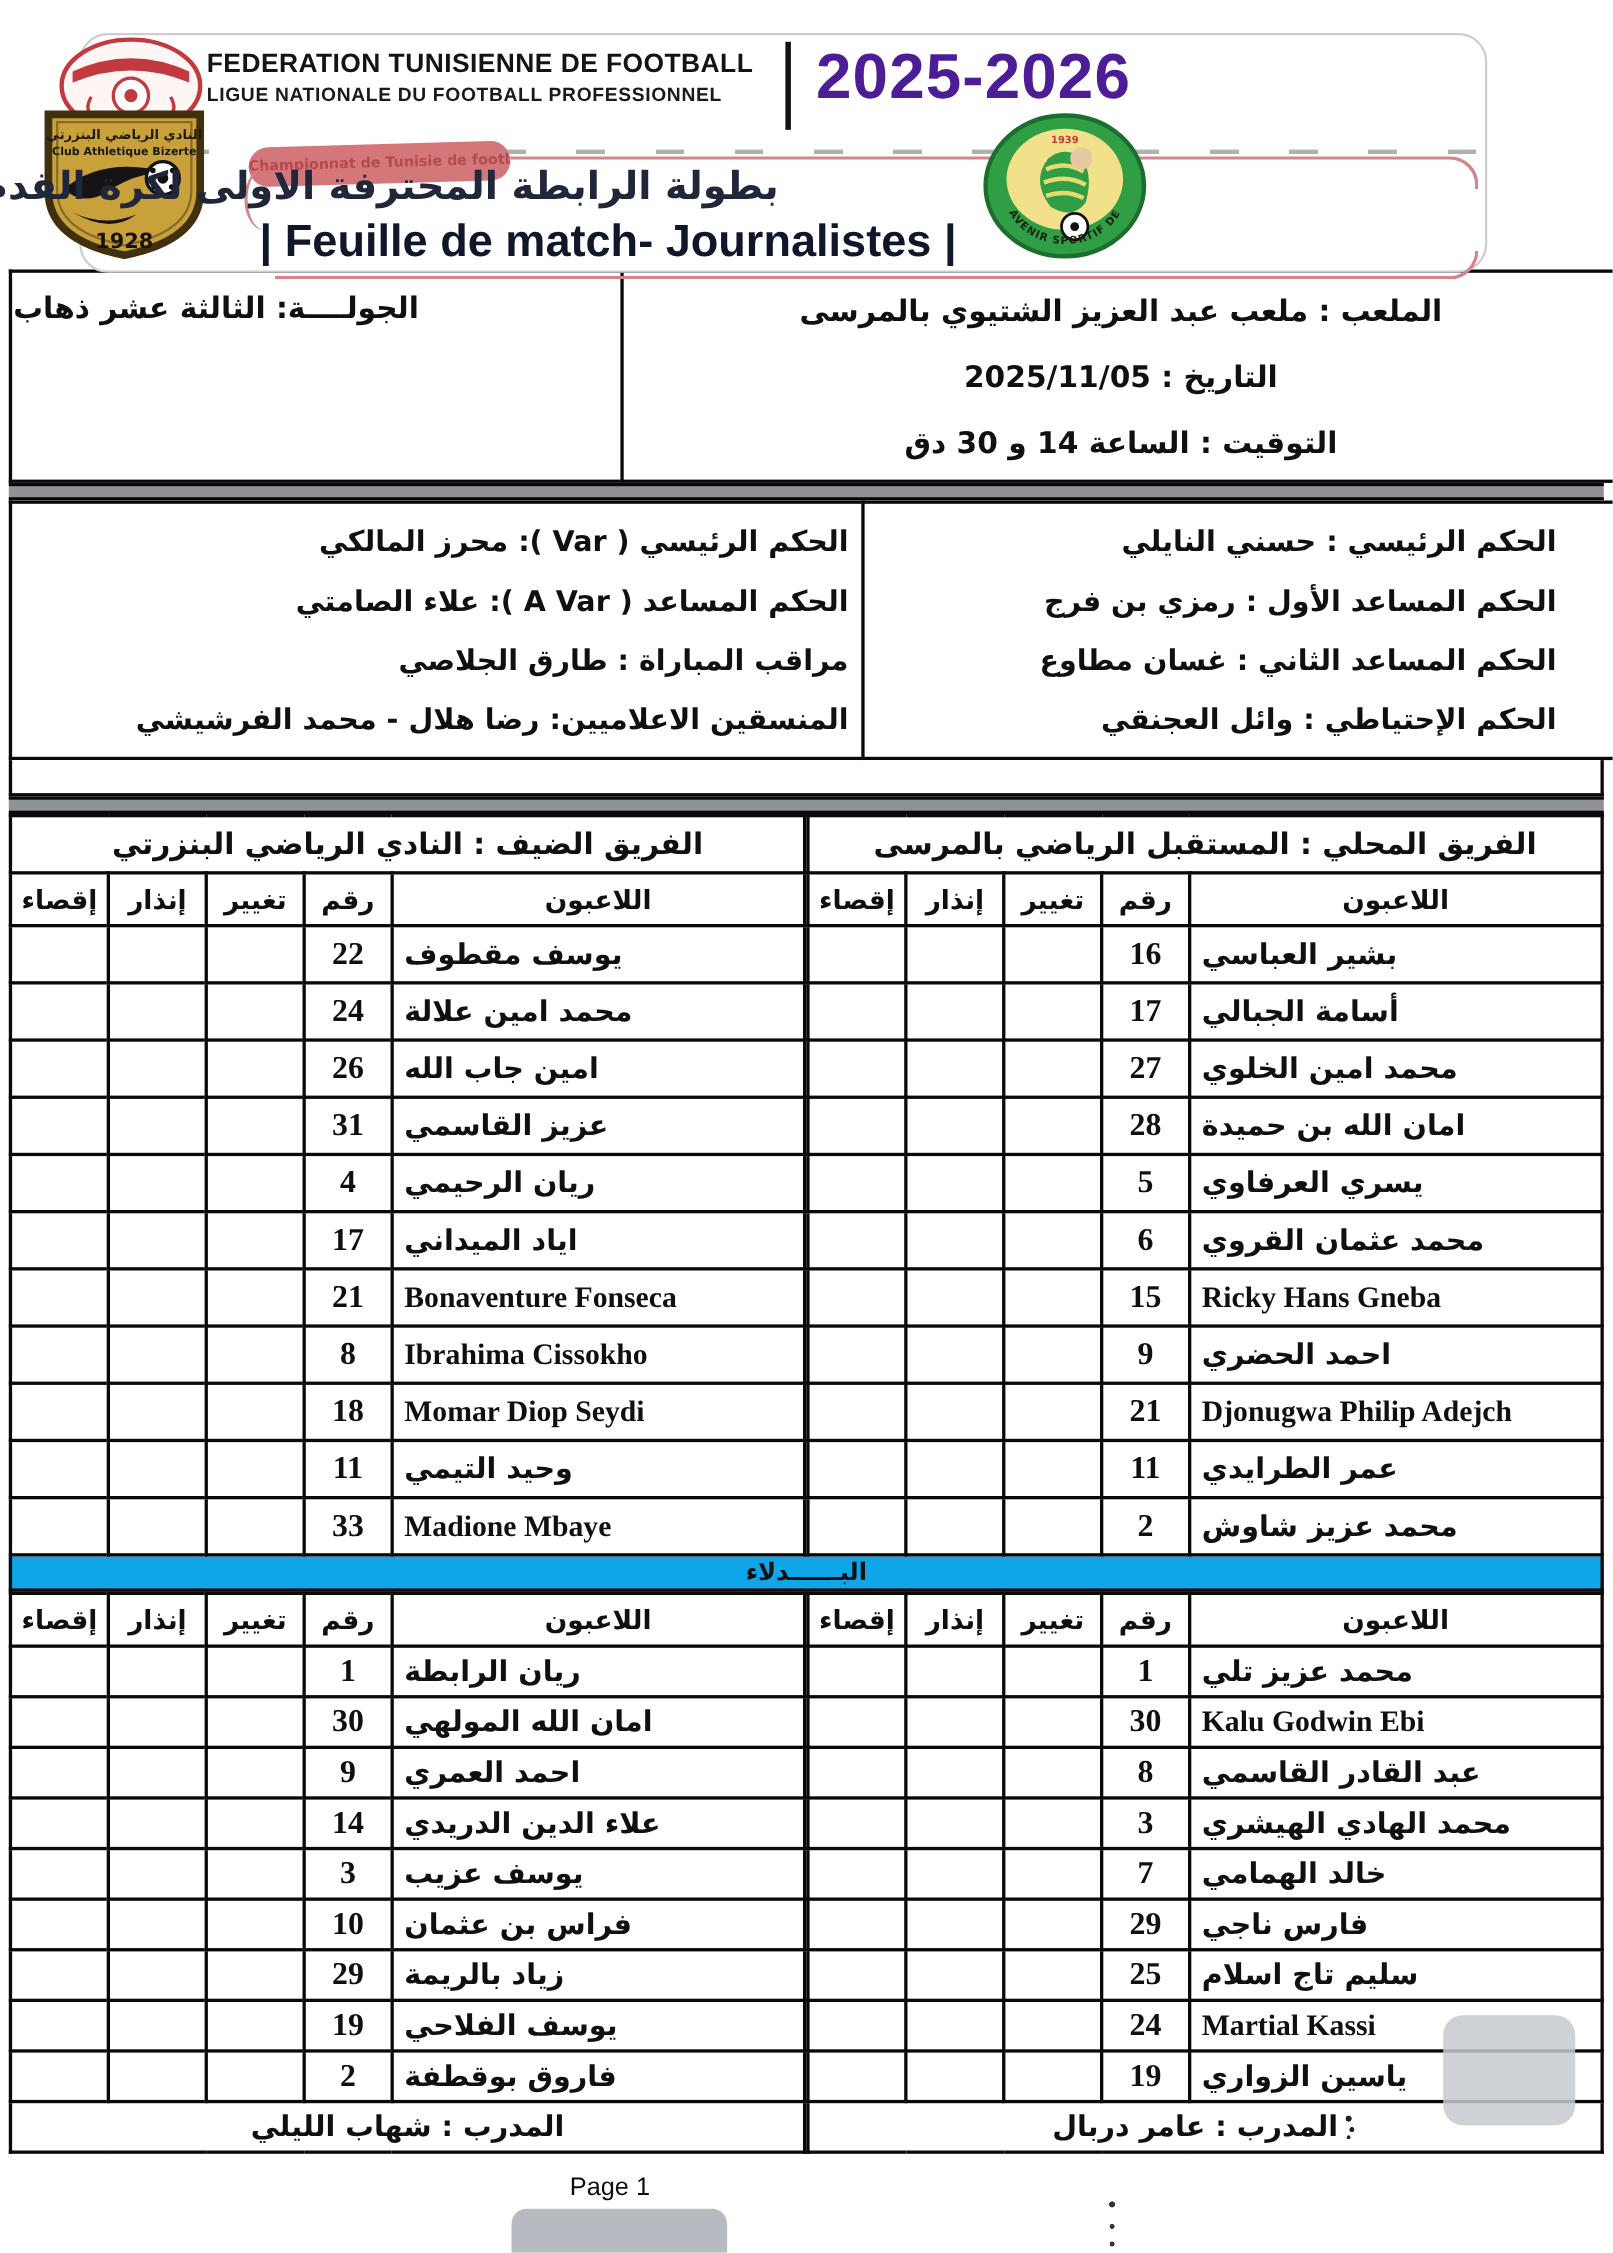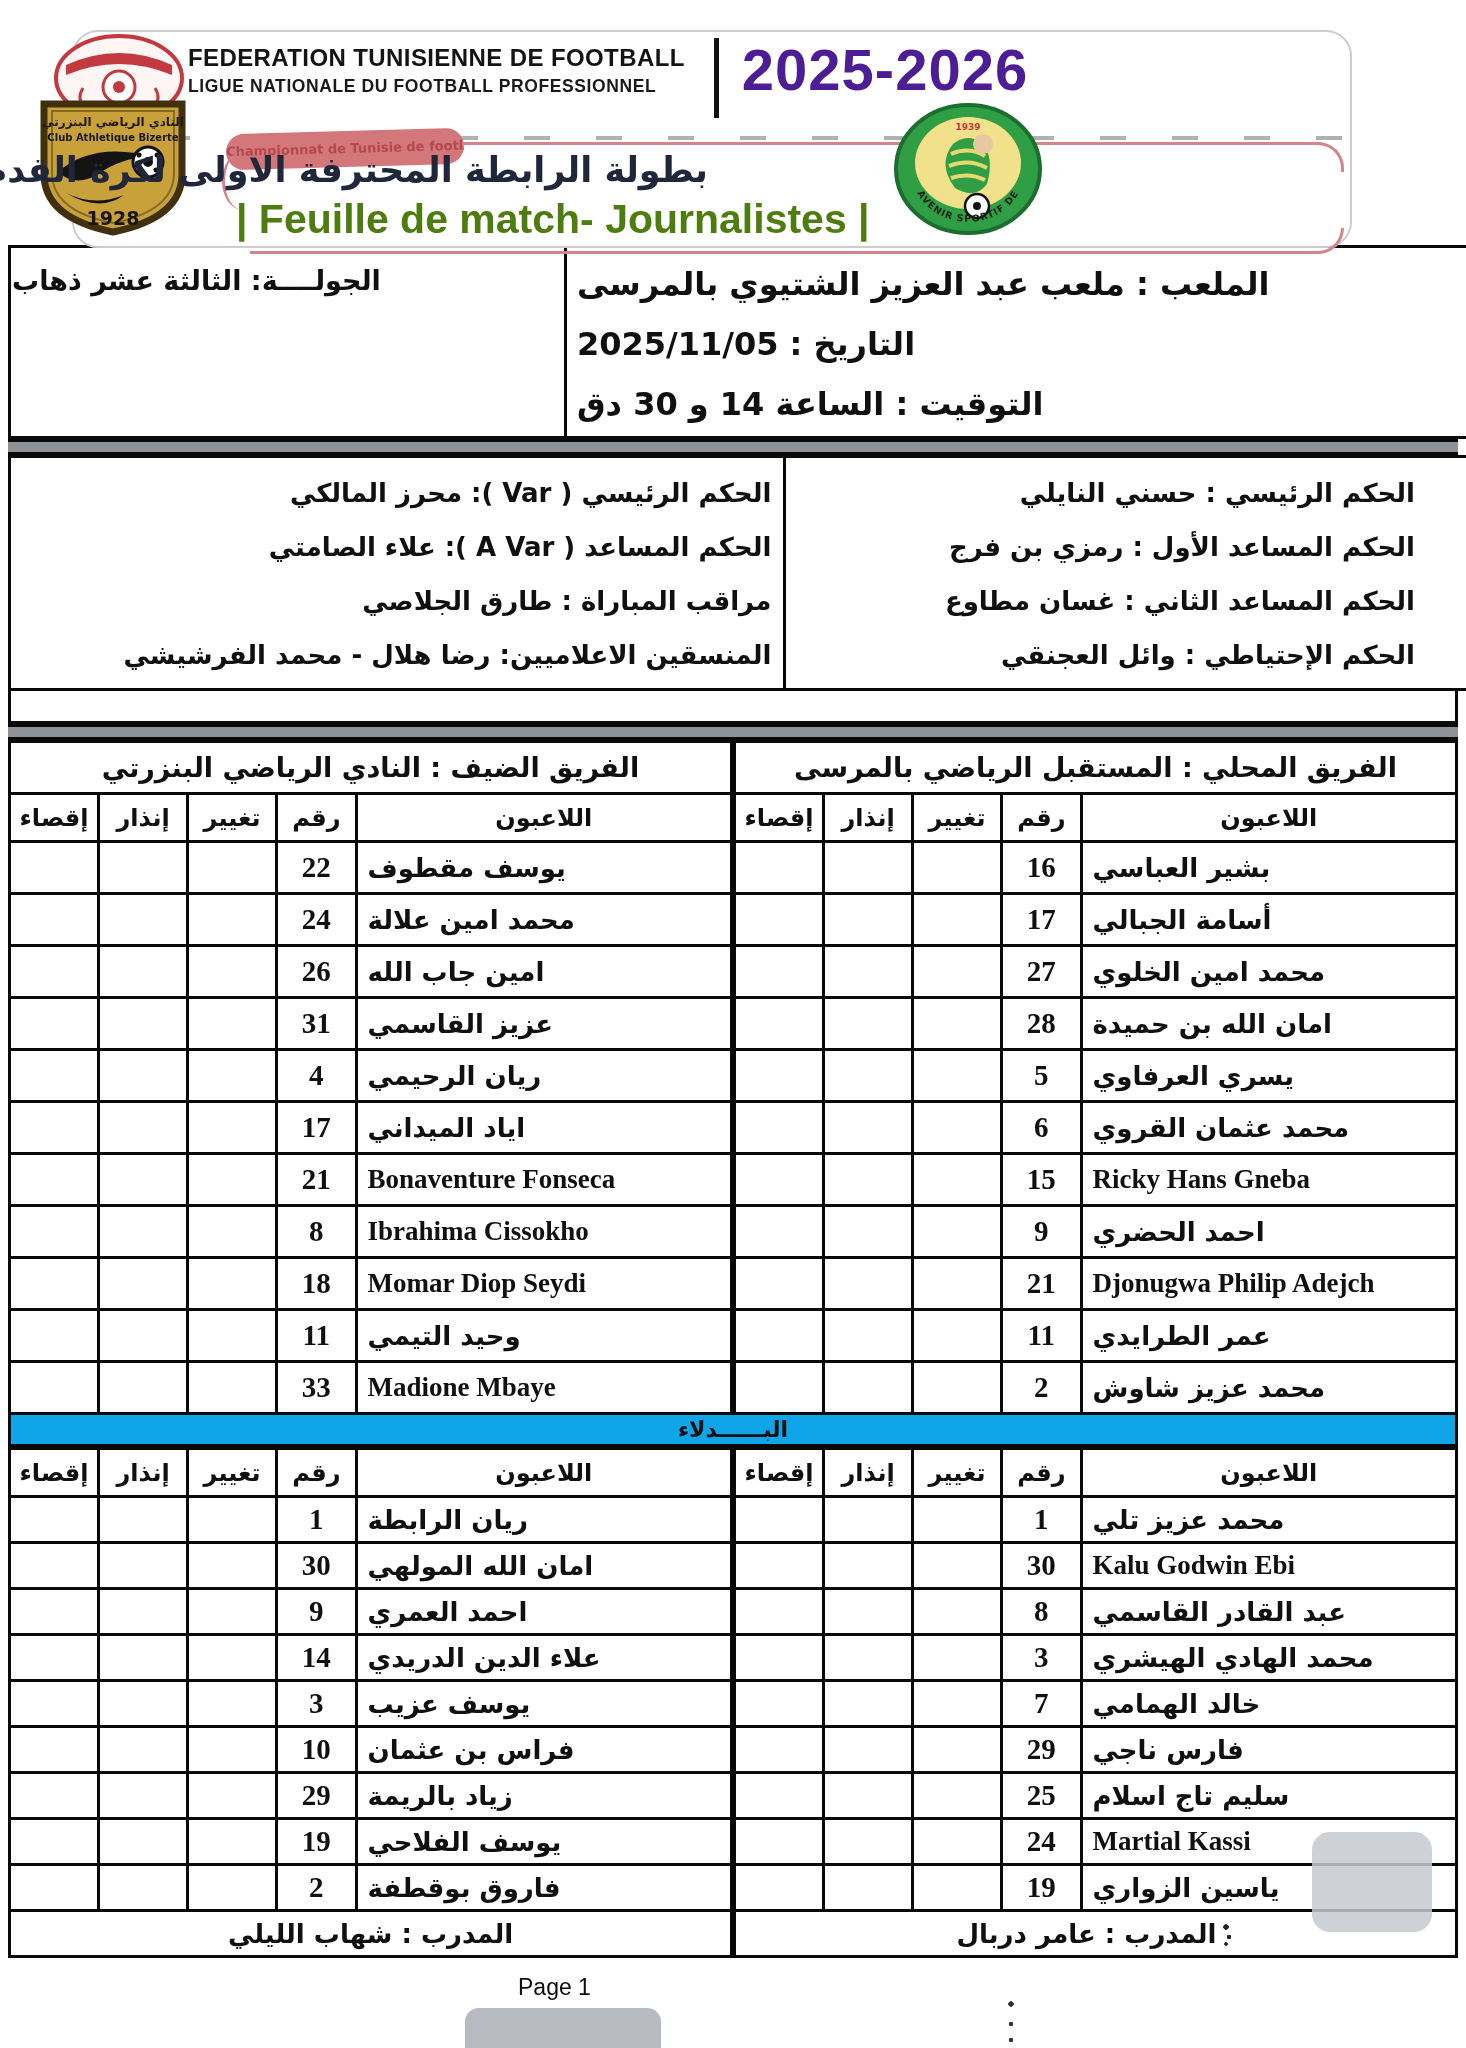--- a/index.html
+++ b/index.html
@@ -41,34 +41,34 @@
   .red-arc { position:absolute; border:0 solid #d4848a; }
   .arc-top { left:462px; top:142px; width:882px; height:30px; border-top-width:3px; border-right-width:3px; border-top-right-radius:26px; }
   .arc-left { left:222px; top:152px; width:22px; height:58px; border-left-width:3px; border-bottom-width:0; border-top-left-radius:24px 34px; border-bottom-left-radius:24px 34px; }
   .arc-bottom { left:250px; top:228px; width:1094px; height:26px; border-bottom-width:3px; border-right-width:3px; border-bottom-right-radius:26px; }
   .title-ar {
     position:absolute; left:238px; top:150px; width:470px; direction:rtl;
     font-size:35px; font-weight:bold; color:#20273a; text-align:center; white-space:nowrap;
   }
   .subtitle {
     position:absolute; left:236px; top:196px; width:560px;
-    font-family:"Liberation Sans",sans-serif; font-weight:900; font-size:41px; color:#4d7c0f;
+    font-family:"Liberation Sans",sans-serif; font-weight:900; font-size:41px; color:#0f172a;
     white-space:nowrap;
   }
   .asm-badge { position:absolute; left:893px; top:102px; }
 
   
   .box { margin:0 8px; border:3px solid #090909; background:#fff; }
   table { border-collapse:collapse; width:100%; table-layout:fixed; }
   .gray-band { margin:0 8px; height:16px; background:#8f9397; border-top:3px solid #090909; border-bottom:3px solid #090909; }
   .empty-strip { margin:0 8px; height:33px; border:3px solid #090909; border-top:none; background:#fff; }
 
   .info-table td { border:3px solid #090909; vertical-align:top; }
   .info-main { width:62%; padding:6px 10px 2px 10px; }
-  .info-main p { margin:0; font-size:32px; font-weight:bold; line-height:60px; text-align:left; }
+  .info-main p { margin:0; font-size:27px; font-weight:bold; line-height:60px; text-align:center; }
   .info-round { width:38%; }
   .info-round p { margin:0; padding-top:16px; font-size:27px; font-weight:bold; text-align:left; }
 
   .off-table td { border:3px solid #090909; vertical-align:top; }
   .off-main { width:47%; padding:8px 56px 6px 10px; }
   .off-var  { width:53%; padding:8px 12px 6px 10px; }
   .off-table p { margin:0; font-size:26px; font-weight:bold; line-height:54px; text-align:right; }
 
   
   .teams { margin:0 8px; display:flex; }

